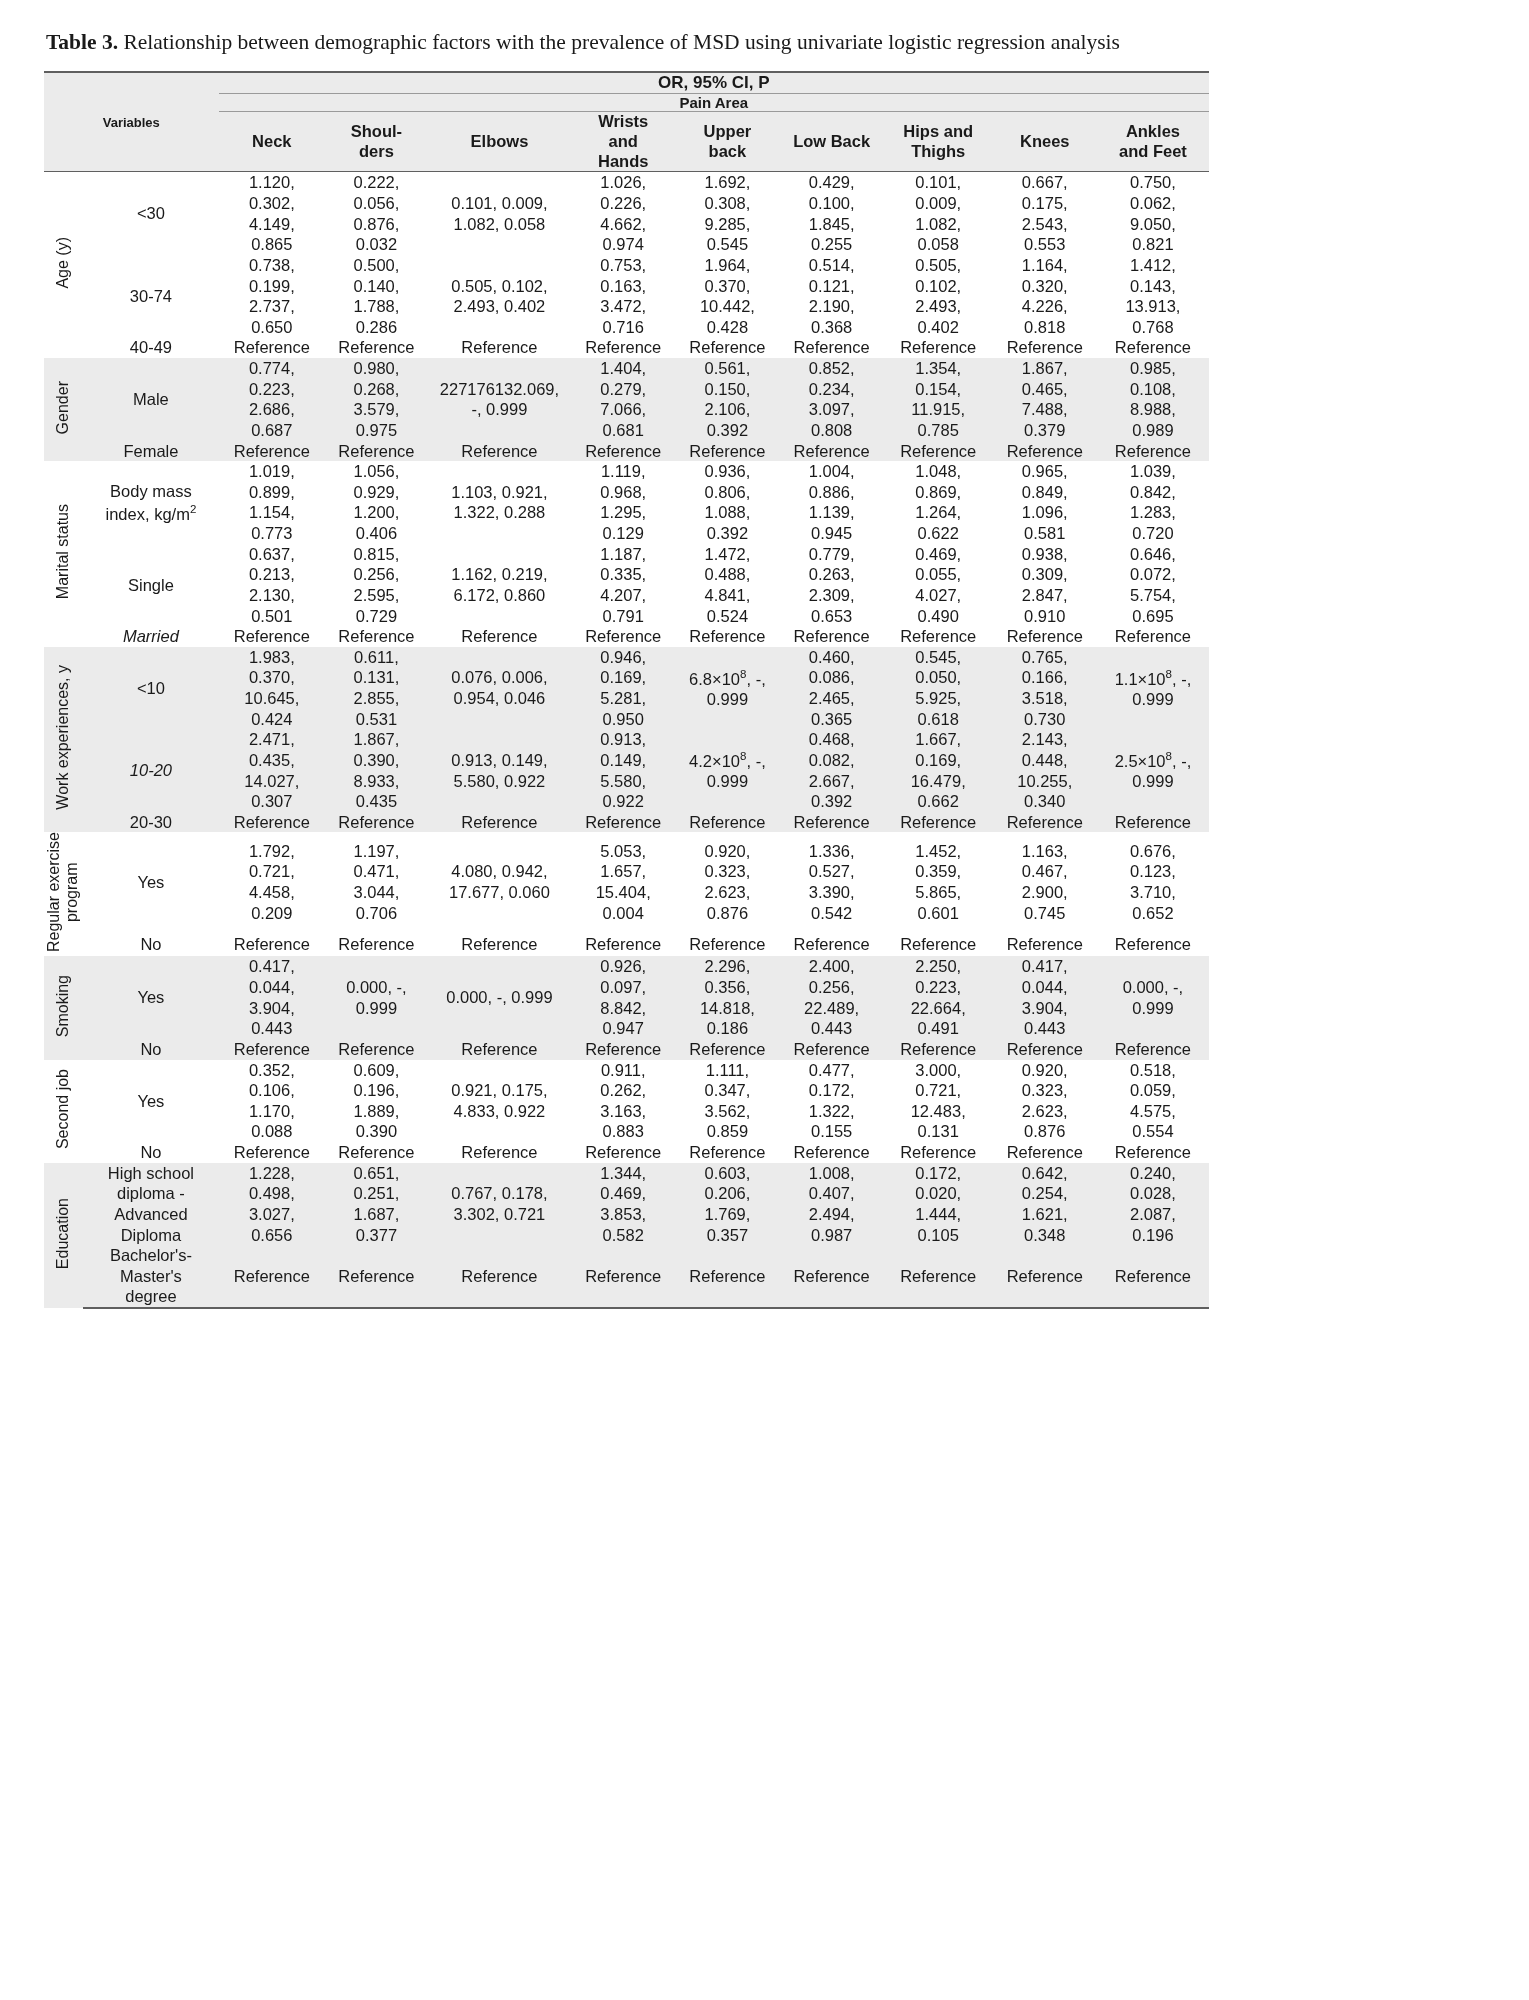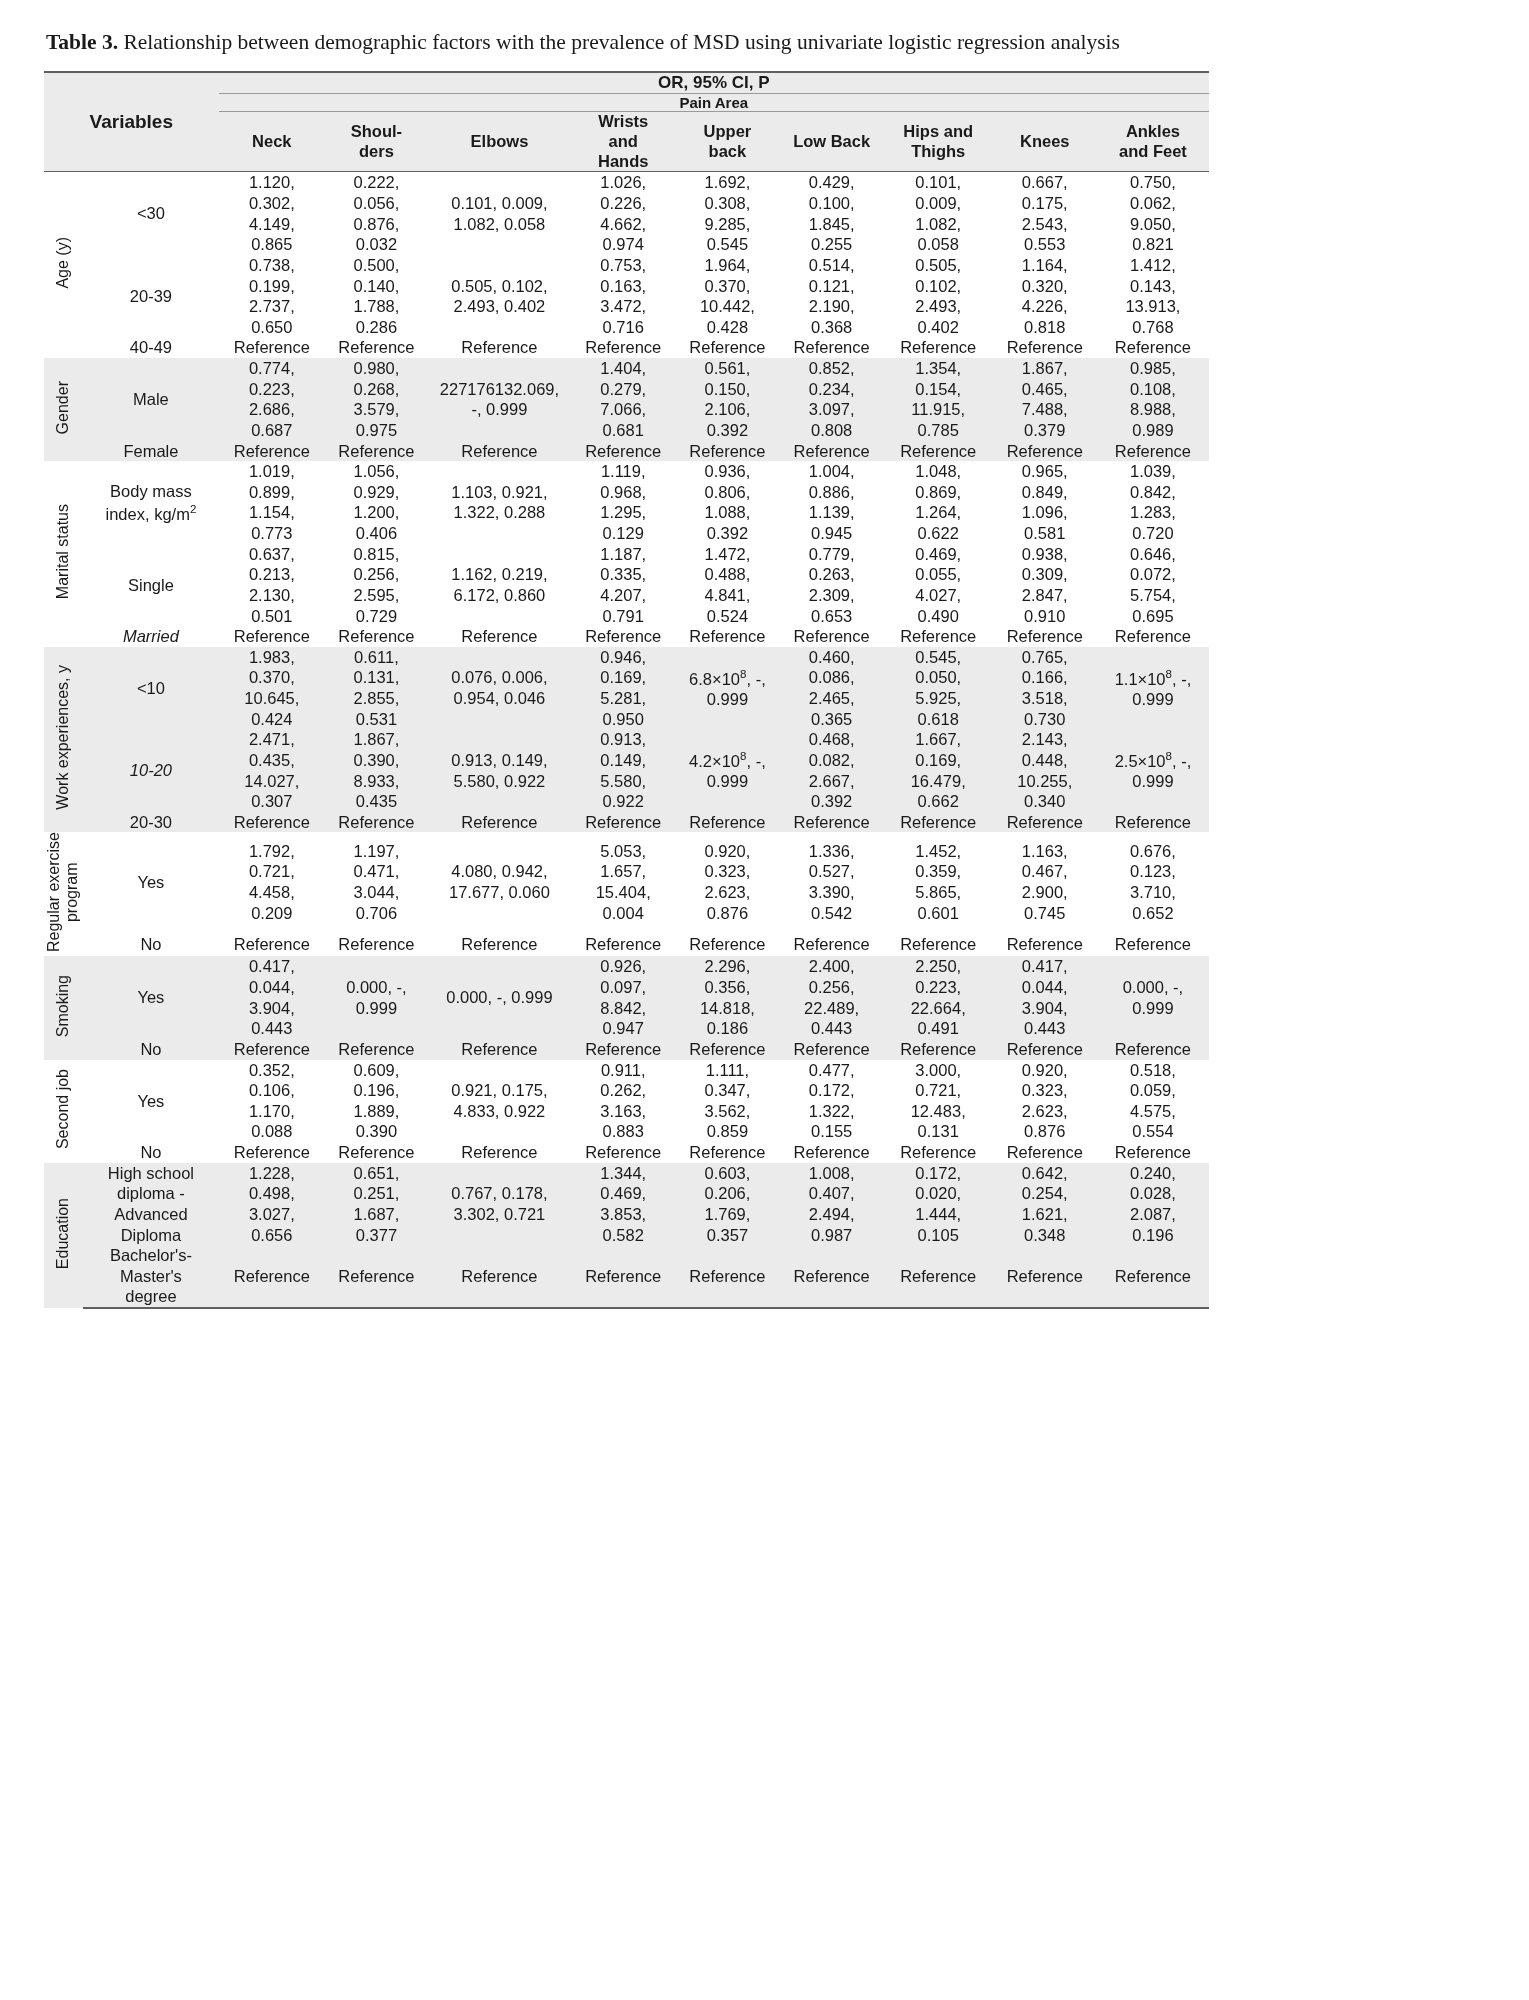--- a/index.html
+++ b/index.html
@@ -48,21 +48,21 @@
     border-bottom: 1px solid #9a9a9a;
   }
   .hdr-pain {
     font-weight: bold;
     font-size: 15px;
     padding: 10px 0 10px 0;
     border-bottom: 1px solid #9a9a9a;
   }
   .hdr-var {
     font-weight: bold;
-    font-size: 19px;
+    font-size: 13px;
     margin-top: 12px;
   }
   .hdr-col {
     font-weight: bold;
     font-size: 16.5px;
     line-height: 1.2;
     padding: 6px 3px 9px 3px;
   }
   .rule-under-head td { border-bottom: 1.6px solid #5f5f5f; }
 
@@ -187,21 +187,21 @@
           <td class="cell">0.667,
 0.175,
 2.543,
 0.553</td>
           <td class="cell">0.750,
 0.062,
 9.050,
 0.821</td>
         </tr>
         <tr>
-          <td class="lvl" style="white-space: pre-line;">20-39</td>
+          <td class="lvl" style="white-space: pre-line;">30-74</td>
           <td class="cell">0.738,
 0.199,
 2.737,
 0.650</td>
           <td class="cell">0.500,
 0.140,
 1.788,
 0.286</td>
           <td class="cell">0.505, 0.102,
 2.493, 0.402</td>

